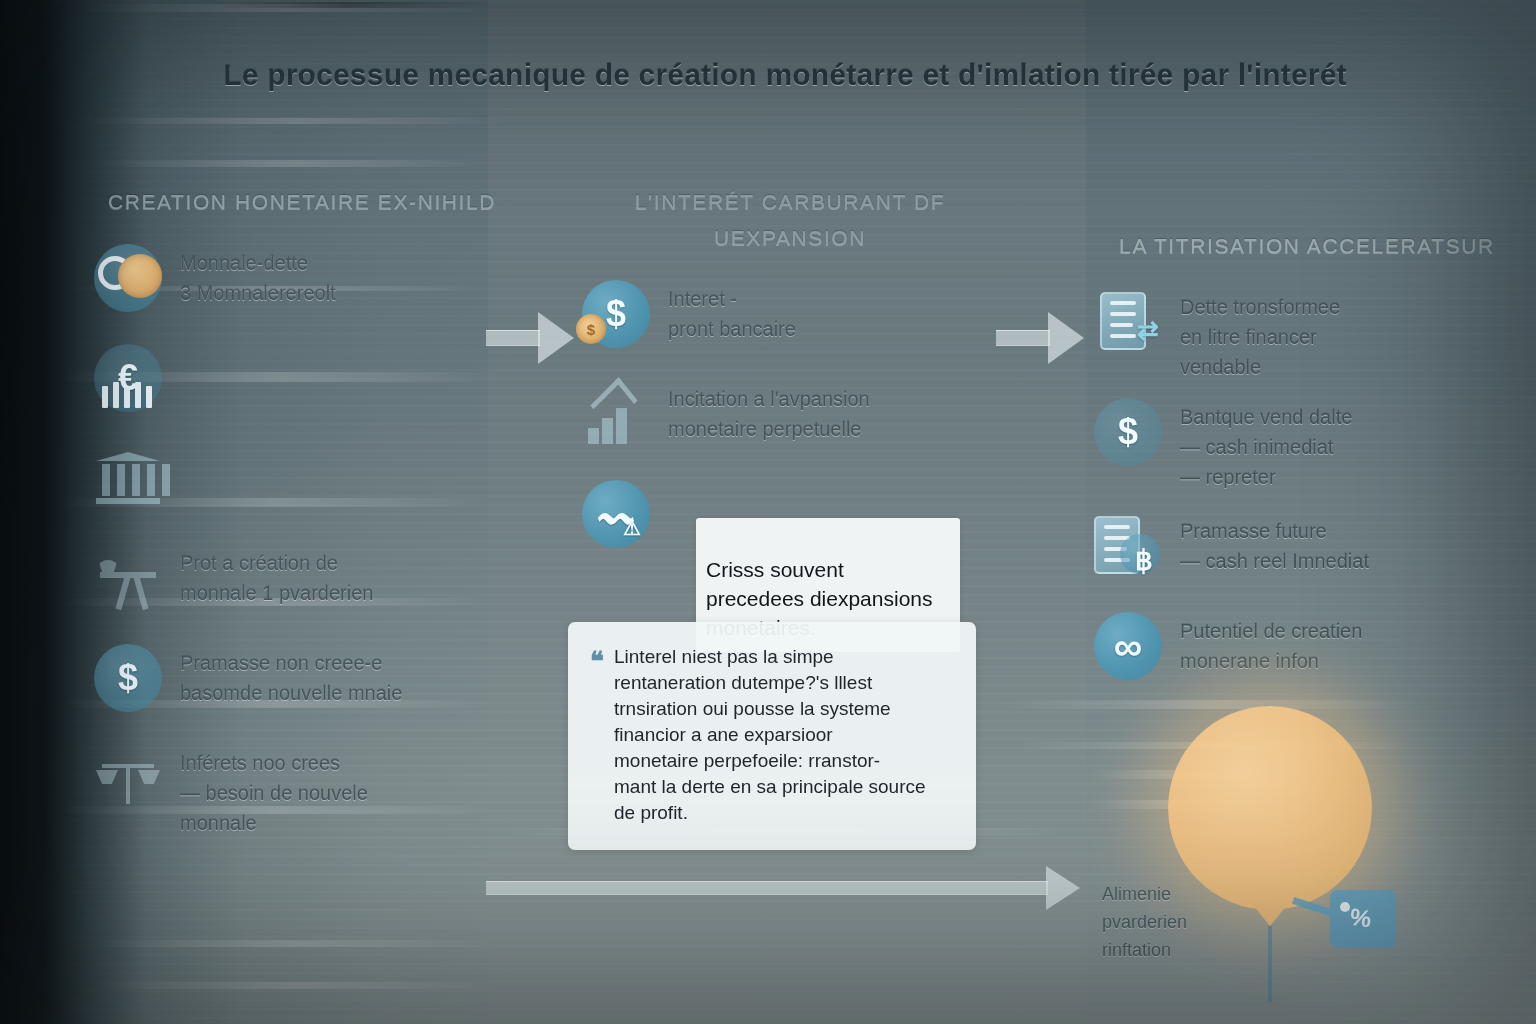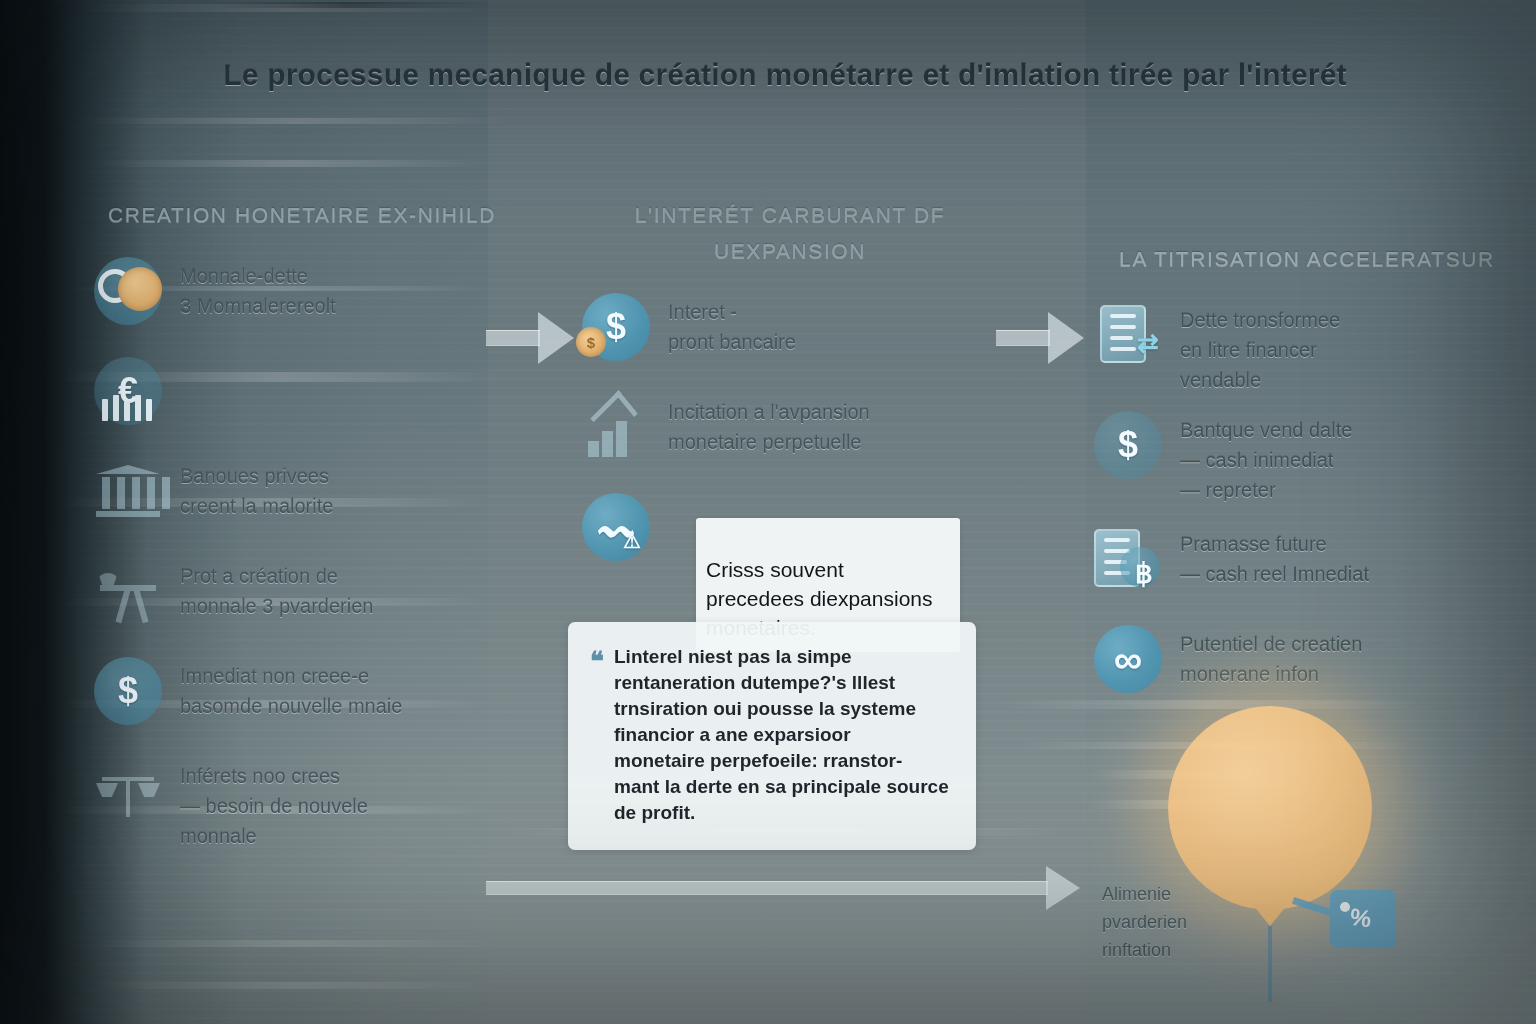--- a/index.html
+++ b/index.html
@@ -62,21 +62,21 @@
     position: absolute; left: 150px; top: 52px; width: 1270px;
     text-align: center;
     font-size: 30px; font-weight: bold; line-height: 46px;
     color: #2a3940;
     letter-spacing: .2px;
     text-shadow: 0 1px 0 rgba(255,255,255,.55), 0 -1px 0 rgba(0,0,0,.25);
     filter: blur(.28px);
   }
 
   
-  .col { position: absolute; top: 197px; }
+  .col { position: absolute; top: 184px; }
   #col-left  { left: 92px;   width: 420px; }
   #col-mid   { left: 580px;  width: 420px; }
   #col-right { left: 1092px; width: 430px; }
 
   .col-head {
     text-align: center;
     font-size: 21px; line-height: 36px;
     letter-spacing: 1.6px;
     color: #8fa1a5;
     text-shadow: 0 1px 0 rgba(255,255,255,.30), 0 -1px 1px rgba(0,0,0,.22);
@@ -213,21 +213,21 @@
     border-radius: 7px;
     padding: 22px 26px 24px 22px;
     display: flex; gap: 10px;
     box-shadow: 0 2px 10px rgba(0,0,0,.12);
   }
   #quote .qmark {
     flex: 0 0 auto; color: #5d8fa6; font-size: 26px; font-weight: bold;
     line-height: 26px; padding-top: 4px;
   }
   #quote .qtext {
-    font-size: 19px; line-height: 26px; color: #1d262b; white-space: pre-line; font-weight: bold;
+    font-size: 19px; line-height: 26px; color: #1d262b; white-space: pre-line;
   }
 
   
   #balloon {
     position: absolute; left: 1168px; top: 706px;
     width: 204px; height: 204px; border-radius: 50%;
     background: radial-gradient(circle at 38% 32%, #fbd49c 0%, #f5c585 48%, #edb86f 100%);
     opacity: .92;
     filter: blur(.4px);
     box-shadow: 0 0 60px 30px rgba(245,197,133,.40);
@@ -338,43 +338,41 @@
             <div class="cols">
               <i></i>
               <i></i>
               <i></i>
               <i></i>
               <i></i>
             </div>
             <div class="base"></div>
           </div>
       </div>
-      <div class="txt">Banoues privees
-creent la malorite</div>
     </div>
 
     <div class="item">
       <div class="ico">
         <div class="scale" style="opacity:.38">
           <div class="bar" style="top:24px;left:2px;width:56px;height:6px"></div>
           <div class="pole" style="left:22px;top:28px;height:34px;width:6px;transform:rotate(16deg)"></div>
           <div class="pole" style="left:40px;top:28px;height:34px;width:6px;transform:rotate(-16deg)"></div>
           <div class="pan l" style="top:12px;left:0;width:20px;height:16px;border-radius:50%"></div>
         </div>
       </div>
       <div class="txt">Prot a création de
-monnale 3 pvarderien</div>
+monnale 1 pvarderien</div>
     </div>
 
     <div class="item">
       <div class="ico">
         <div class="circ soft"></div>
           <div class="glyph">$</div>
       </div>
-      <div class="txt">Imnediat non creee-e
+      <div class="txt">Pramasse non creee-e
 basomde nouvelle mnaie</div>
     </div>
 
     <div class="item">
       <div class="ico">
         <div class="scale">
             <div class="bar"></div>
             <div class="pole"></div>
             <div class="pan l"></div>
             <div class="pan r"></div>

